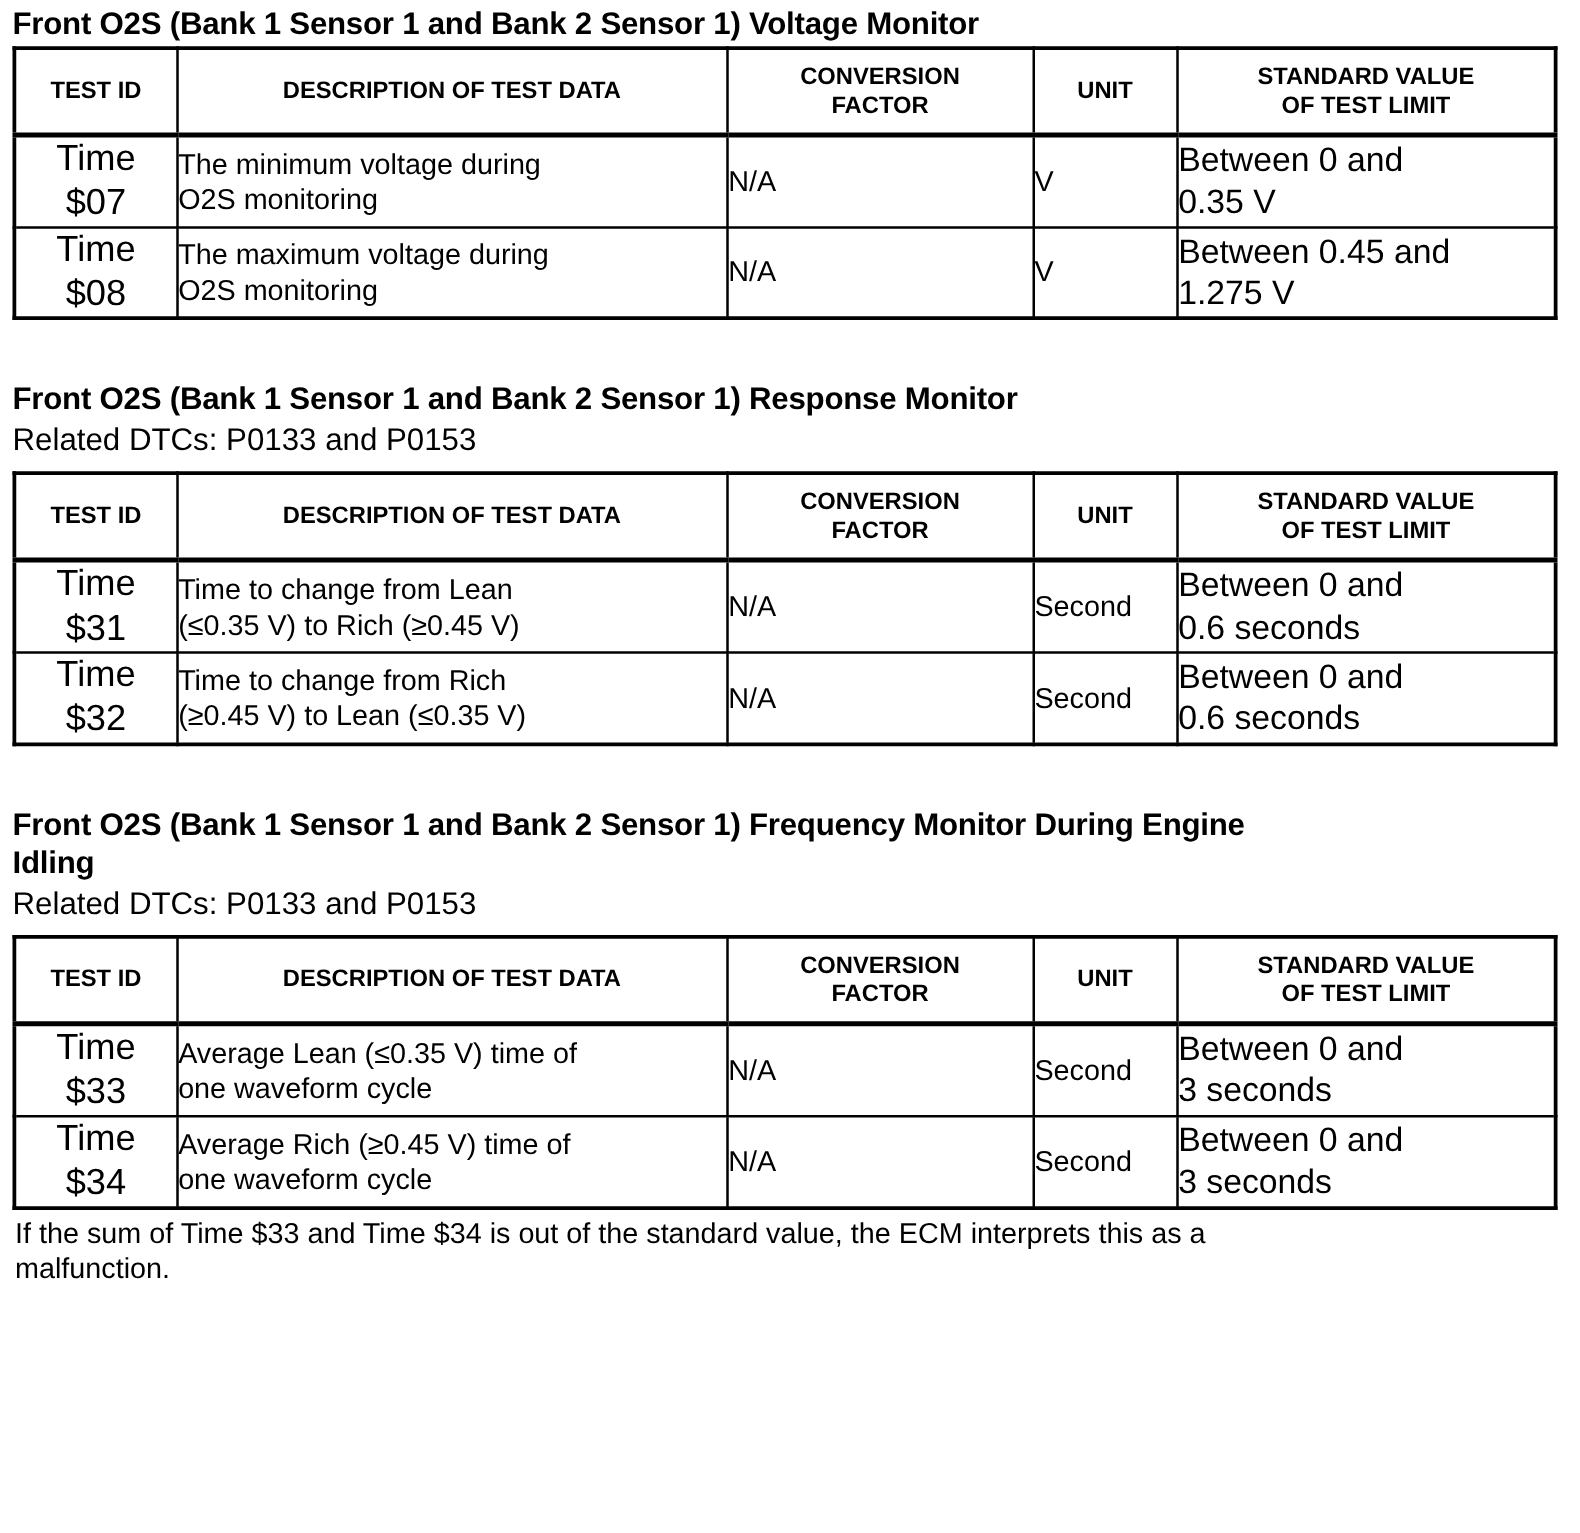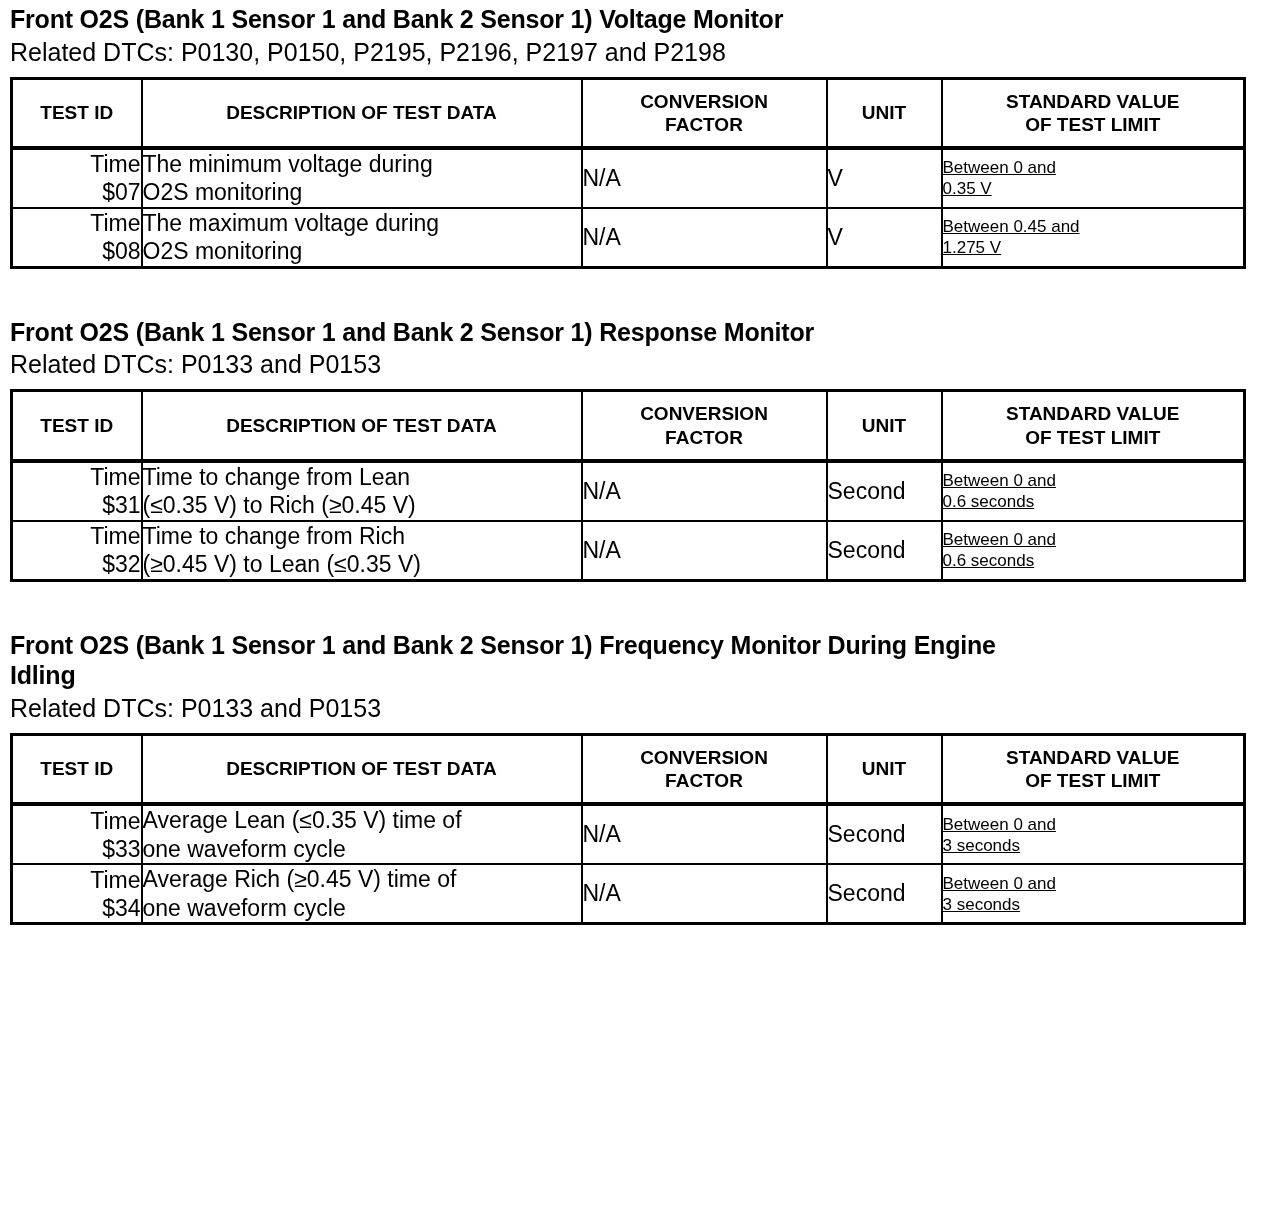--- a/index.html
+++ b/index.html
@@ -54,60 +54,58 @@
     line-height: 1.22;
     padding: 10px 4px 10px 4px;
   }
   .c-testid { width: 130px; }
   .c-desc   { width: 440px; }
   .c-conv   { width: 245px; }
   .c-unit   { width: 115px; }
   .c-std    { width: auto; }
 
   td.testid {
-    text-align: right;
-    font-size: 23px;
+    text-align: center;
+    font-size: 29px;
     line-height: 1.22;
     padding: 8px 4px;
   }
   td.desc {
     font-size: 23px;
     line-height: 1.24;
     padding: 8px 8px 8px 10px;
   }
   td.conv, td.unit {
     text-align: left;
     font-size: 23px;
     padding: 8px 4px;
   }
   td.std {
-    font-size: 17px;
+    font-size: 27px;
     line-height: 1.24;
     padding: 8px 8px 8px 10px;
-    text-decoration: underline;
   }
   .note {
     font-size: 23px;
     line-height: 1.25;
     margin: 4px 0 0 0;
     padding-left: 2px;
   }
   .gap {
     height: 44px;
   }
   .twoline { display: block; }
 </style>
 </head>
 <body>
 
 <div class="page">
 
   <div class="section">
     <h2 class="section-title">Front O2S (Bank 1 Sensor 1 and Bank 2 Sensor 1) Voltage Monitor</h2>
-    <p class="section-subtitle">Related DTCs: P0130, P0150, P2195, P2196, P2197 and P2198</p>
 
     <table class="spec">
       <colgroup>
         <col class="c-testid">
           <col class="c-desc">
           <col class="c-conv">
           <col class="c-unit">
           <col class="c-std">
       </colgroup>
       <thead>
@@ -288,15 +286,16 @@
           <td class="conv">N/A</td>
           <td class="unit">Second</td>
           <td class="std">
             <span class="twoline">Between 0 and</span>
             <span class="twoline">3 seconds</span>
           </td>
         </tr>
       </tbody>
     </table>
 
+    <p class="note">If the sum of Time $33 and Time $34 is out of the standard value, the ECM interprets this as a malfunction.</p>
   </div>
 
 </div>
 
 </body></html>

